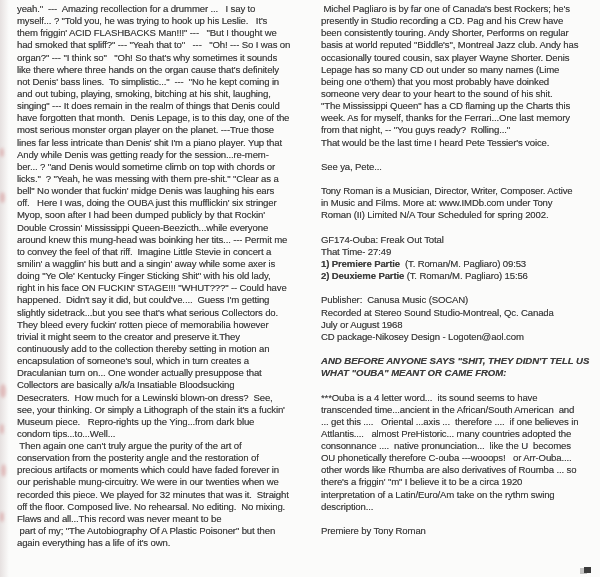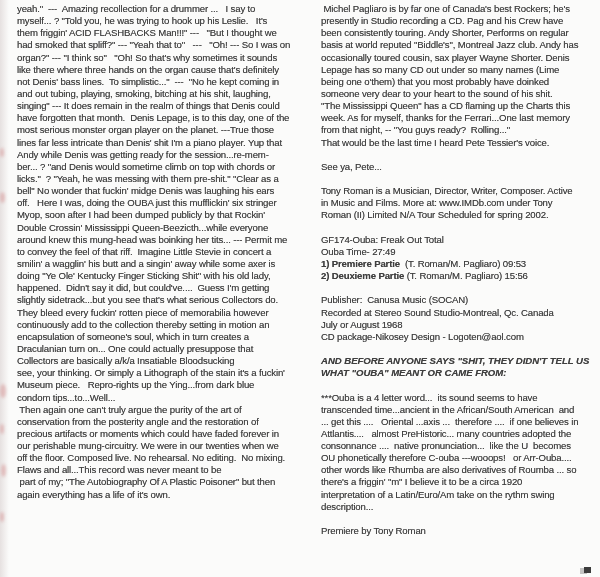--- a/index.html
+++ b/index.html
@@ -76,34 +76,38 @@
       <div class="line"><span data-bind-item="bold"></span><span data-bind-item="text">ber... ? "and Denis would sometime climb on top with chords or</span></div>
       <div class="line"><span data-bind-item="bold"></span><span data-bind-item="text">licks."  ? "Yeah, he was messing with them pre-shit." "Clear as a</span></div>
       <div class="line"><span data-bind-item="bold"></span><span data-bind-item="text">bell" No wonder that fuckin' midge Denis was laughing his ears</span></div>
       <div class="line"><span data-bind-item="bold"></span><span data-bind-item="text">off.   Here I was, doing the OUBA just this mufflickin' six stringer</span></div>
       <div class="line"><span data-bind-item="bold"></span><span data-bind-item="text">Myop, soon after I had been dumped publicly by that Rockin'</span></div>
       <div class="line"><span data-bind-item="bold"></span><span data-bind-item="text">Double Crossin' Mississippi Queen-Beezicth...while everyone</span></div>
       <div class="line"><span data-bind-item="bold"></span><span data-bind-item="text">around knew this mung-head was boinking her tits... --- Permit me</span></div>
       <div class="line"><span data-bind-item="bold"></span><span data-bind-item="text">to convey the feel of that riff.  Imagine Little Stevie in concert a</span></div>
       <div class="line"><span data-bind-item="bold"></span><span data-bind-item="text">smilin' a wagglin' his butt and a singin' away while some axer is</span></div>
       <div class="line"><span data-bind-item="bold"></span><span data-bind-item="text">doing "Ye Ole' Kentucky Finger Sticking Shit" with his old lady,</span></div>
+      <div class="line"><span data-bind-item="bold"></span><span data-bind-item="text">right in his face ON FUCKIN' STAGE!!! "WHUT???" -- Could have</span></div>
       <div class="line"><span data-bind-item="bold"></span><span data-bind-item="text">happened.  Didn't say it did, but could've....  Guess I'm getting</span></div>
       <div class="line"><span data-bind-item="bold"></span><span data-bind-item="text">slightly sidetrack...but you see that's what serious Collectors do.</span></div>
       <div class="line"><span data-bind-item="bold"></span><span data-bind-item="text">They bleed every fuckin' rotten piece of memorabilia however</span></div>
+      <div class="line"><span data-bind-item="bold"></span><span data-bind-item="text">trivial it might seem to the creator and preserve it.They</span></div>
       <div class="line"><span data-bind-item="bold"></span><span data-bind-item="text">continuously add to the collection thereby setting in motion an</span></div>
       <div class="line"><span data-bind-item="bold"></span><span data-bind-item="text">encapsulation of someone's soul, which in turn creates a</span></div>
-      <div class="line"><span data-bind-item="bold"></span><span data-bind-item="text">Draculanian turn on... One could actually presuppose that</span></div>
+      <div class="line"><span data-bind-item="bold"></span><span data-bind-item="text">Draculanian turn on... One wonder actually presuppose that</span></div>
       <div class="line"><span data-bind-item="bold"></span><span data-bind-item="text">Collectors are basically a/k/a Insatiable Bloodsucking</span></div>
+      <div class="line"><span data-bind-item="bold"></span><span data-bind-item="text">Desecraters.  How much for a Lewinski blown-on dress?  See,</span></div>
       <div class="line"><span data-bind-item="bold"></span><span data-bind-item="text">see, your thinking. Or simply a Lithograph of the stain it's a fuckin'</span></div>
       <div class="line"><span data-bind-item="bold"></span><span data-bind-item="text">Museum piece.   Repro-rights up the Ying...from dark blue</span></div>
       <div class="line"><span data-bind-item="bold"></span><span data-bind-item="text">condom tips...to...Well...</span></div>
       <div class="line"><span data-bind-item="bold"></span><span data-bind-item="text"> Then again one can't truly argue the purity of the art of</span></div>
       <div class="line"><span data-bind-item="bold"></span><span data-bind-item="text">conservation from the posterity angle and the restoration of</span></div>
       <div class="line"><span data-bind-item="bold"></span><span data-bind-item="text">precious artifacts or moments which could have faded forever in</span></div>
       <div class="line"><span data-bind-item="bold"></span><span data-bind-item="text">our perishable mung-circuitry. We were in our twenties when we</span></div>
+      <div class="line"><span data-bind-item="bold"></span><span data-bind-item="text">recorded this piece. We played for 32 minutes that was it.  Straight</span></div>
       <div class="line"><span data-bind-item="bold"></span><span data-bind-item="text">off the floor. Composed live. No rehearsal. No editing.  No mixing.</span></div>
       <div class="line"><span data-bind-item="bold"></span><span data-bind-item="text">Flaws and all...This record was never meant to be</span></div>
       <div class="line"><span data-bind-item="bold"></span><span data-bind-item="text"> part of my; "The Autobiography Of A Plastic Poisoner" but then</span></div>
       <div class="line"><span data-bind-item="bold"></span><span data-bind-item="text">again everything has a life of it's own.</span></div>
     </div>
 
   <div id="right-col" class="col">
       <div class="line"><span data-bind-item="bold"></span><span data-bind-item="text"> Michel Pagliaro is by far one of Canada's best Rockers; he's</span></div>
       <div class="line"><span data-bind-item="bold"></span><span data-bind-item="text">presently in Studio recording a CD. Pag and his Crew have</span></div>
       <div class="line"><span data-bind-item="bold"></span><span data-bind-item="text">been consistently touring. Andy Shorter, Performs on regular</span></div>
@@ -117,21 +121,21 @@
       <div class="line"><span data-bind-item="bold"></span><span data-bind-item="text">from that night, -- "You guys ready?  Rolling..."</span></div>
       <div class="line"><span data-bind-item="bold"></span><span data-bind-item="text">That would be the last time I heard Pete Tessier's voice.</span></div>
       <div class="line"><span data-bind-item="bold"></span><span data-bind-item="text"></span></div>
       <div class="line"><span data-bind-item="bold"></span><span data-bind-item="text">See ya, Pete...</span></div>
       <div class="line"><span data-bind-item="bold"></span><span data-bind-item="text"></span></div>
       <div class="line"><span data-bind-item="bold"></span><span data-bind-item="text">Tony Roman is a Musician, Director, Writer, Composer. Active</span></div>
       <div class="line"><span data-bind-item="bold"></span><span data-bind-item="text">in Music and Films. More at: www.IMDb.com under Tony</span></div>
       <div class="line"><span data-bind-item="bold"></span><span data-bind-item="text">Roman (II) Limited N/A Tour Scheduled for spring 2002.</span></div>
       <div class="line"><span data-bind-item="bold"></span><span data-bind-item="text"></span></div>
       <div class="line"><span data-bind-item="bold"></span><span data-bind-item="text">GF174-Ouba: Freak Out Total</span></div>
-      <div class="line"><span data-bind-item="bold"></span><span data-bind-item="text">Ouba Time- 27:49</span></div>
+      <div class="line"><span data-bind-item="bold"></span><span data-bind-item="text">That Time- 27:49</span></div>
       <div class="line"><span data-bind-item="bold">1) Premiere Partie</span><span data-bind-item="text">  (T. Roman/M. Pagliaro) 09:53</span></div>
       <div class="line"><span data-bind-item="bold">2) Deuxieme Partie</span><span data-bind-item="text"> (T. Roman/M. Pagliaro) 15:56</span></div>
       <div class="line"><span data-bind-item="bold"></span><span data-bind-item="text"></span></div>
       <div class="line"><span data-bind-item="bold"></span><span data-bind-item="text">Publisher:  Canusa Music (SOCAN)</span></div>
       <div class="line"><span data-bind-item="bold"></span><span data-bind-item="text">Recorded at Stereo Sound Studio-Montreal, Qc. Canada</span></div>
       <div class="line"><span data-bind-item="bold"></span><span data-bind-item="text">July or August 1968</span></div>
       <div class="line"><span data-bind-item="bold"></span><span data-bind-item="text">CD package-Nikosey Design - Logoten@aol.com</span></div>
       <div class="line"><span data-bind-item="bold"></span><span data-bind-item="text"></span></div>
       <div class="line bolditalic"><span data-bind-item="bold"></span><span data-bind-item="text">AND BEFORE ANYONE SAYS "SHIT, THEY DIDN'T TELL US</span></div>
       <div class="line bolditalic"><span data-bind-item="bold"></span><span data-bind-item="text">WHAT "OUBA" MEANT OR CAME FROM:</span></div>

